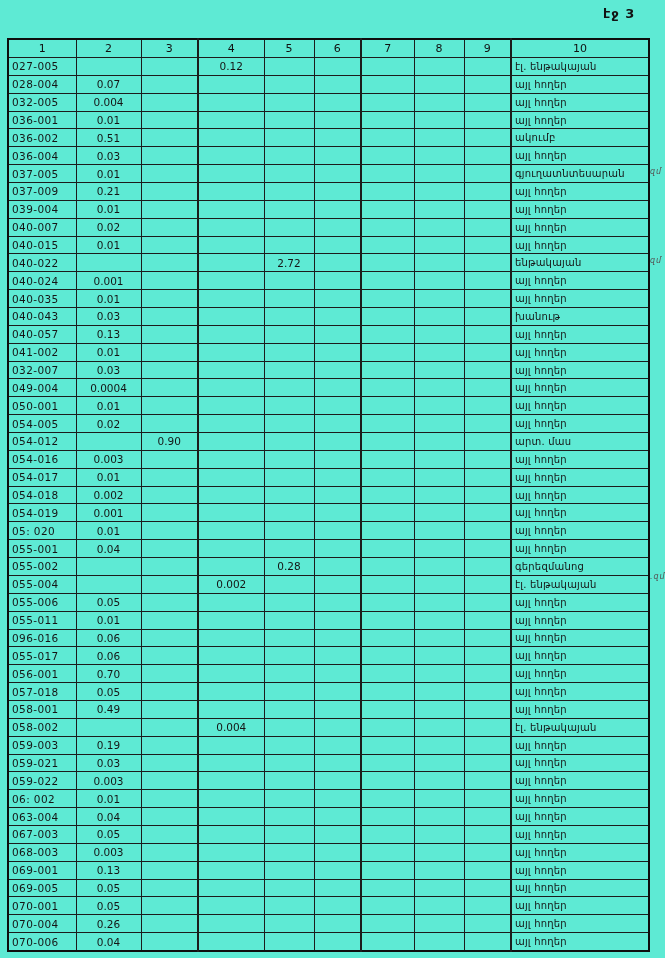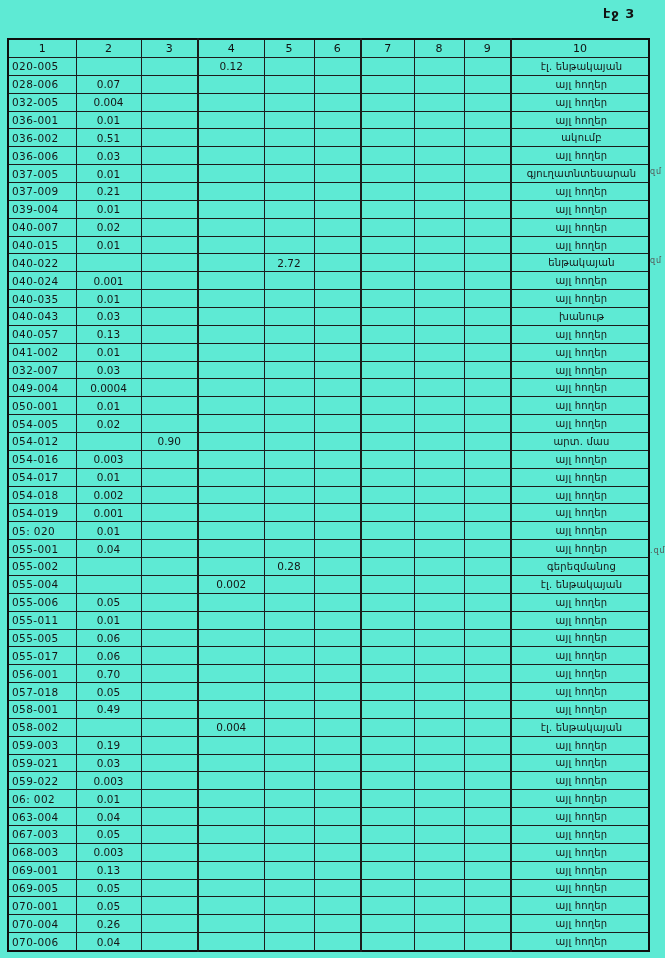--- a/index.html
+++ b/index.html
@@ -23,23 +23,23 @@
   
   .data-table th:nth-child(4),.data-table td:nth-child(4),
   .data-table th:nth-child(7),.data-table td:nth-child(7),
   .data-table th:nth-child(10),.data-table td:nth-child(10){border-left-width:2px;}
   .data-table thead th{
     font-size:11px;text-align:center;height:17px;border-bottom-width:1px;
     color:#101010;
   }
   .data-table td{font-size:10.5px;height:16.8px;text-align:center;color:#151515;}
   .data-table td.c1{text-align:left;padding-left:3px;letter-spacing:0.4px;font-size:10.5px;}
-  .data-table td.c10{text-align:center;padding-left:3px;font-size:10px;letter-spacing:0.2px;}
+  .data-table td.c10{text-align:left;padding-left:3px;font-size:10px;letter-spacing:0.2px;}
   .margin-note{
-    position:absolute;left:650px;font-size:8px;color:#555;
+    position:absolute;left:650px;font-size:8px;color:#555;font-style:italic;
     letter-spacing:1px;
   }
 </style>
 </head>
 <body>
 
 <div class="page">
   <div class="page-label">էջ 3</div>
 
   <table class="data-table">
@@ -64,33 +64,33 @@
           <th>5</th>
           <th>6</th>
           <th>7</th>
           <th>8</th>
           <th>9</th>
           <th>10</th>
         </tr>
     </thead>
     <tbody id="table-body">
         <tr>
-          <td class="c1">020-005</td>
+          <td class="c1">027-005</td>
           <td class="c2"></td>
           <td class="c3"></td>
           <td class="c4">0.12</td>
           <td class="c5"></td>
           <td class="c6"></td>
           <td class="c7"></td>
           <td class="c8"></td>
           <td class="c9"></td>
           <td class="c10">էլ. ենթակայան</td>
         </tr>
         <tr>
-          <td class="c1">028-006</td>
+          <td class="c1">028-004</td>
           <td class="c2">0.07</td>
           <td class="c3"></td>
           <td class="c4"></td>
           <td class="c5"></td>
           <td class="c6"></td>
           <td class="c7"></td>
           <td class="c8"></td>
           <td class="c9"></td>
           <td class="c10">այլ հողեր</td>
         </tr>
@@ -124,21 +124,21 @@
           <td class="c3"></td>
           <td class="c4"></td>
           <td class="c5"></td>
           <td class="c6"></td>
           <td class="c7"></td>
           <td class="c8"></td>
           <td class="c9"></td>
           <td class="c10">ակումբ</td>
         </tr>
         <tr>
-          <td class="c1">036-006</td>
+          <td class="c1">036-004</td>
           <td class="c2">0.03</td>
           <td class="c3"></td>
           <td class="c4"></td>
           <td class="c5"></td>
           <td class="c6"></td>
           <td class="c7"></td>
           <td class="c8"></td>
           <td class="c9"></td>
           <td class="c10">այլ հողեր</td>
         </tr>
@@ -448,21 +448,21 @@
           <td class="c3"></td>
           <td class="c4"></td>
           <td class="c5"></td>
           <td class="c6"></td>
           <td class="c7"></td>
           <td class="c8"></td>
           <td class="c9"></td>
           <td class="c10">այլ հողեր</td>
         </tr>
         <tr>
-          <td class="c1">055-005</td>
+          <td class="c1">096-016</td>
           <td class="c2">0.06</td>
           <td class="c3"></td>
           <td class="c4"></td>
           <td class="c5"></td>
           <td class="c6"></td>
           <td class="c7"></td>
           <td class="c8"></td>
           <td class="c9"></td>
           <td class="c10">այլ հողեր</td>
         </tr>
@@ -669,15 +669,15 @@
           <td class="c8"></td>
           <td class="c9"></td>
           <td class="c10">այլ հողեր</td>
         </tr>
       </tbody>
   </table>
 
   <div id="margin-notes">
       <span class="margin-note" style="top: 167px;">զմ</span>
       <span class="margin-note" style="top: 256px;">զմ</span>
-      <span class="margin-note" style="top: 546px;">.զմ</span>
+      <span class="margin-note" style="top: 572px;">.զմ</span>
     </div>
 </div>
 
 </body></html>

